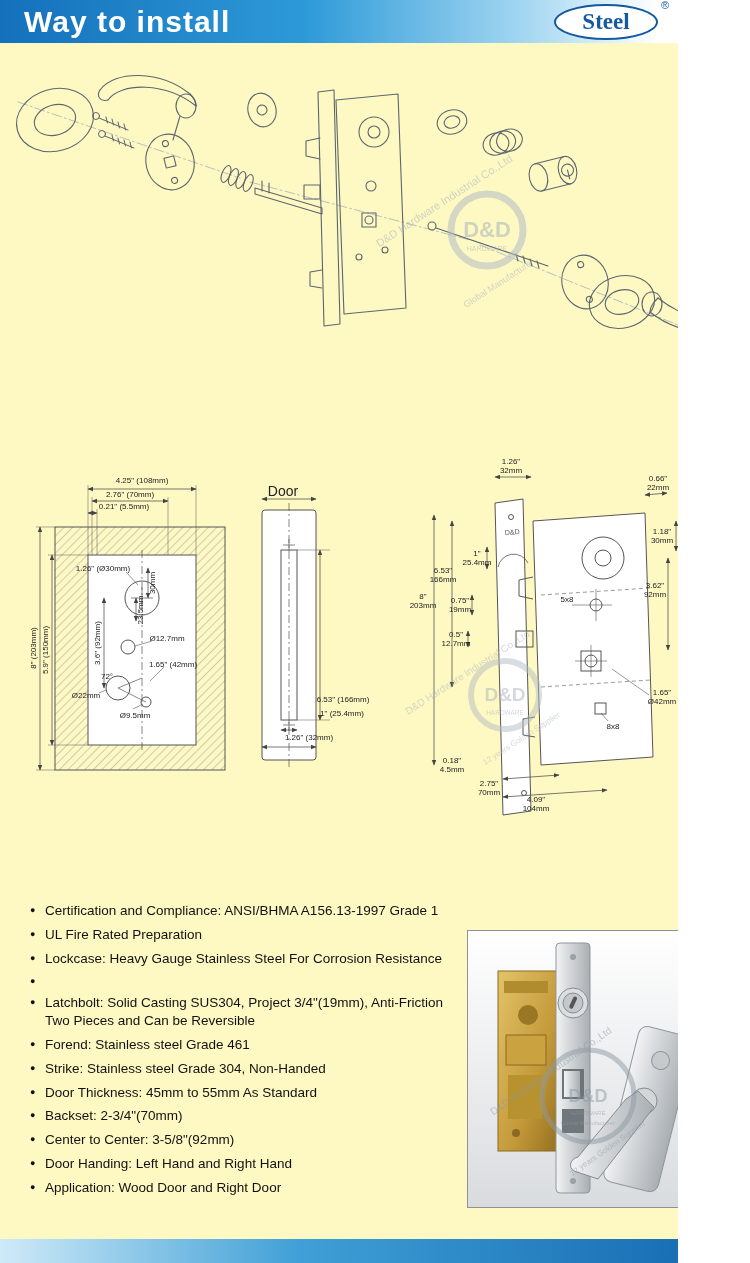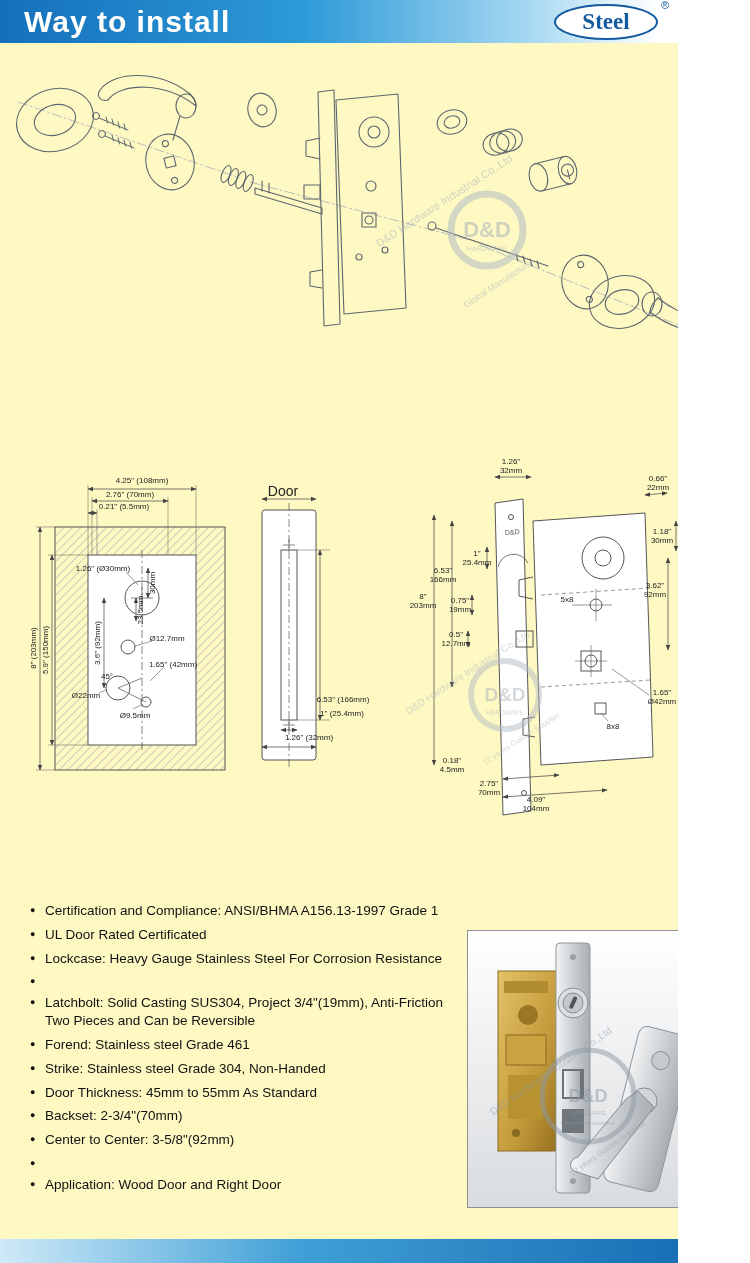--- a/index.html
+++ b/index.html
@@ -265,21 +265,21 @@
     <div class="dim" style="left:142px;top:26px">4.25" (108mm)</div>
     <div class="dim" style="left:130px;top:40px">2.76" (70mm)</div>
     <div class="dim" style="left:124px;top:52px">0.21" (5.5mm)</div>
     <div class="dim" style="left:103px;top:114px">1.26" (Ø30mm)</div>
     <div class="dim vert" style="left:153px;top:128px">30mm</div>
     <div class="dim vert" style="left:141px;top:155px">23.5mm</div>
     <div class="dim" style="left:167px;top:184px">Ø12.7mm</div>
     <div class="dim" style="left:173px;top:210px">1.65" (42mm)</div>
     <div class="dim" style="left:86px;top:241px">Ø22mm</div>
     <div class="dim" style="left:135px;top:261px">Ø9.5mm</div>
-    <div class="dim" style="left:107px;top:222px">45°</div>
+    <div class="dim" style="left:107px;top:222px">72°</div>
     <div class="dim vert" style="left:34px;top:193px">8" (203mm)</div>
     <div class="dim vert" style="left:46px;top:195px">5.9" (150mm)</div>
     <div class="dim vert" style="left:98px;top:188px">3.6" (92mm)</div>
 
     <div class="dim" style="left:283px;top:36px;font-size:14px">Door</div>
     <div class="dim" style="left:343px;top:245px">6.53" (166mm)</div>
     <div class="dim" style="left:342px;top:259px">1" (25.4mm)</div>
     <div class="dim" style="left:309px;top:283px">1.26" (32mm)</div>
 
     <div class="dim" style="left:511px;top:11px">1.26"
@@ -314,21 +314,21 @@
 104mm</div>
   </section>
 
   <ul class="specs">
     <li>
         <span class="dot">●</span>
         <span>Certification and Compliance: ANSI/BHMA A156.13-1997 Grade 1</span>
       </li>
     <li>
         <span class="dot">●</span>
-        <span>UL Door Rated Certificated</span>
+        <span>UL Fire Rated Preparation</span>
       </li>
     <li>
         <span class="dot">●</span>
         <span>Lockcase: Heavy Gauge Stainless Steel For Corrosion Resistance</span>
       </li>
     <li>
         <span class="dot">●</span>
       </li>
     <li>
         <span class="dot">●</span>
@@ -349,20 +349,21 @@
     <li>
         <span class="dot">●</span>
         <span>Backset: 2-3/4"(70mm)</span>
       </li>
     <li>
         <span class="dot">●</span>
         <span>Center to Center: 3-5/8"(92mm)</span>
       </li>
     <li>
         <span class="dot">●</span>
+        <span>Door Handing: Left Hand and Right Hand</span>
       </li>
     <li>
         <span class="dot">●</span>
         <span>Application: Wood Door and Right Door</span>
       </li>
   </ul>
 
   <div class="photo">
     <svg viewBox="0 0 264 276" width="264" height="276">
       <defs>

